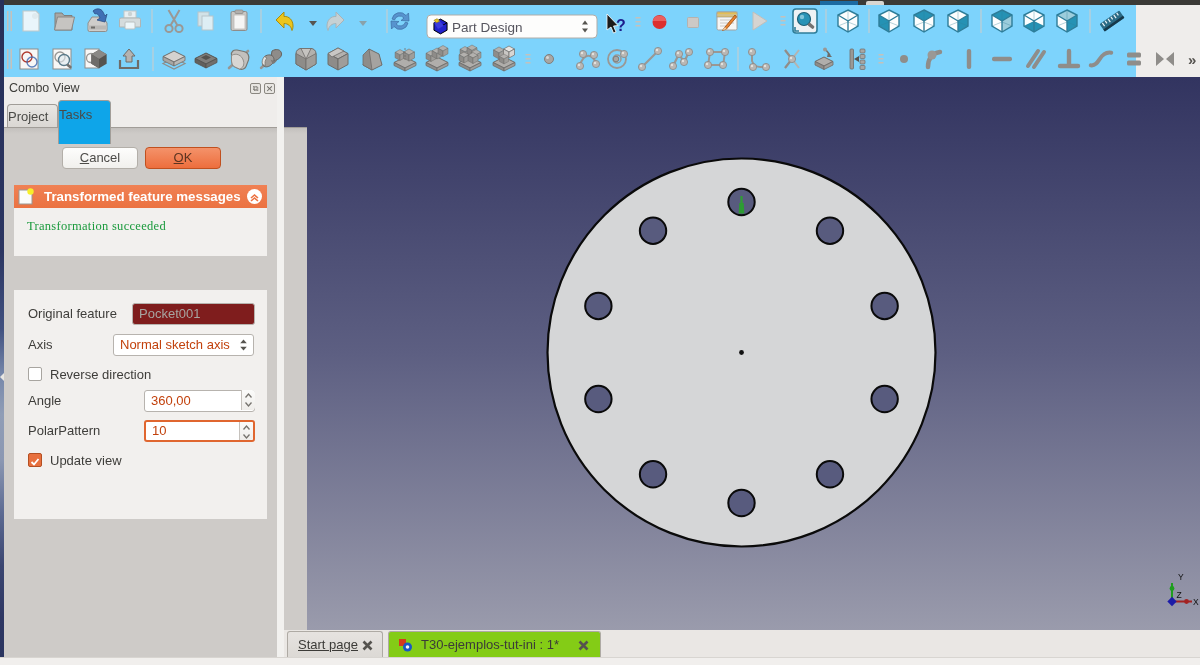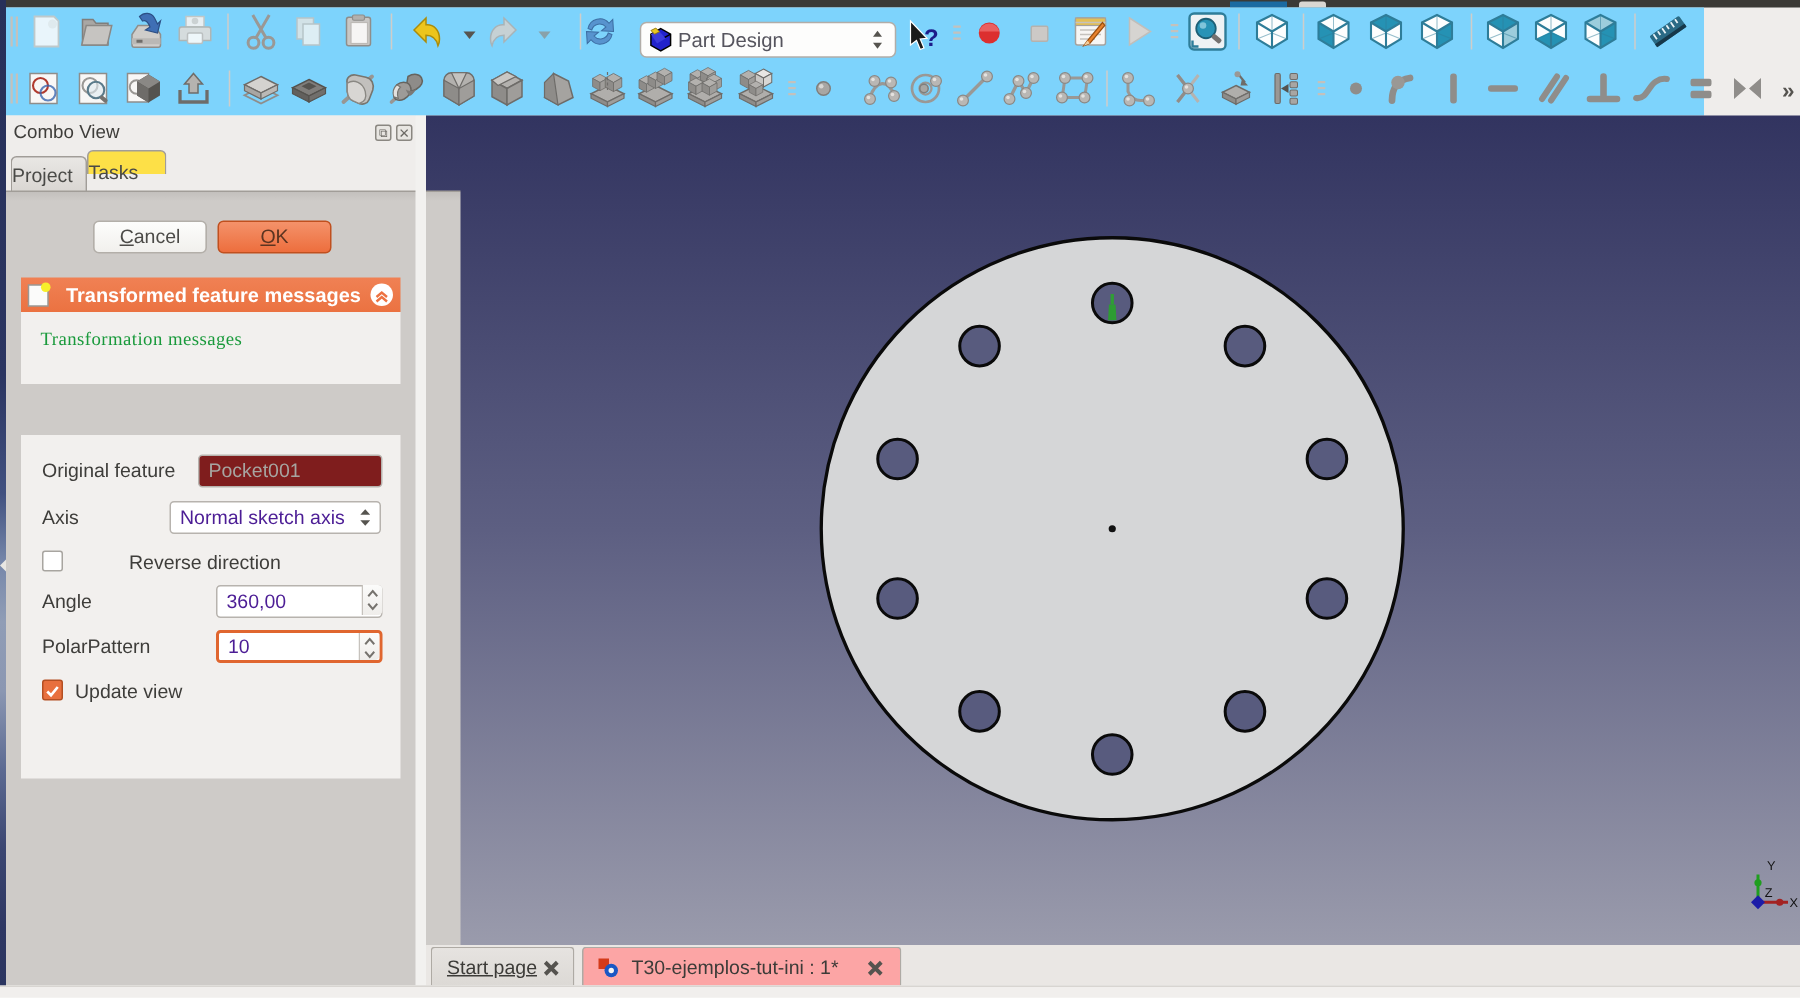--- a/index.html
+++ b/index.html
@@ -30,21 +30,21 @@
 #btn-cancel { left:58px; top:19px; width:76px; border:1px solid #b3afa9; background:linear-gradient(#fdfdfc,#f1f0ed); color:#4c4b48; }
 #btn-ok { left:141px; top:19px; width:76px; border:1px solid #c0501f; background:linear-gradient(#f4926a,#ed6e3d); color:#5c3421; }
 .u { text-decoration:underline; }
 
 .taskbox { position:absolute; left:10px; width:253px; background:#f2f0ee; }
 .taskhdr { position:absolute; left:10px; width:253px; height:23px; background:linear-gradient(#f08154,#eb7241); color:#fff; font-weight:bold; font-size:13.3px; line-height:23px; }
 .chev { position:absolute; right:5px; top:4px; width:15px; height:15px; border-radius:50%; background:#fff; }
 
 
 .lbl { position:absolute; font-size:13px; color:#3e3d3a; }
-.field { position:absolute; height:22px; border:1px solid #b7b3ae; border-radius:3px; background:#fff; font-size:13px; color:#4c1d95; padding-left:6px; line-height:20px; }
+.field { position:absolute; height:22px; border:1px solid #b7b3ae; border-radius:3px; background:#fff; font-size:13px; color:#c2410c; padding-left:6px; line-height:20px; }
 .spin { position:absolute; right:-1px; top:-1px; width:14px; height:20px; border-left:1px solid #c6c2bd; background:linear-gradient(#fbfbfa,#efedea); border-radius:0 3px 3px 0; text-align:center; padding-top:2px; }
 
 
 #viewport { left:284px; top:77px; width:916px; height:553px; background:linear-gradient(#323460, #5d5f82 50%, #9a9bac); }
 
 
 #tabbar { left:284px; top:630px; width:916px; height:27px; background:#eae7e4; }
 .btab { position:absolute; top:1px; height:26px; border:1px solid #aeaaa4; border-bottom:none; border-radius:3px 3px 0 0; font-size:13px; color:#3c3b38; }
 #statusbar { left:0; top:657px; width:1200px; height:8px; background:#f1efed; border-top:1px solid #d8d5d1; }
 </style>
@@ -533,53 +533,53 @@
       </g>
     </svg>
   </div>
 
   <div class="abs" id="panel">
     <div class="title">Combo View</div>
     <div class="winbtn" style="left:246px; font-size:8px;">⧉</div>
     <div class="winbtn" style="left:260px;">✕</div>
     <div id="tabs">
       <div class="tab1" style="left:3px; top:4px; width:51px; height:24px; line-height:24px; background:linear-gradient(#e9e7e4,#d9d6d2);">Project</div>
-      <div class="tab1" style="left:54px; top:0px; width:53px; height:16px; line-height:27px; background:#fde047; z-index:2;">Tasks</div>
+      <div class="tab1" style="left:54px; top:0px; width:53px; height:44px; line-height:27px; background:#0ea5e9; z-index:2;">Tasks</div>
     </div>
     <div id="panelbody">
       <div class="btn" id="btn-cancel"><span class="u">C</span>ancel</div>
       <div class="btn" id="btn-ok"><span class="u">O</span>K</div>
 
       <div class="taskhdr" style="top:57px;">
         <svg style="position:absolute;left:4px;top:3px" width="17" height="17">
           <rect x="1" y="2" width="13" height="14" fill="#fbfbfa" stroke="#9a9894" stroke-width="1"></rect>
           <circle cx="12.5" cy="3.5" r="3.2" fill="#f7ef2a"></circle>
         </svg>
         <span style="margin-left:30px;">Transformed feature messages</span>
         <div class="chev"><svg width="15" height="15">
               <path d="M4 8 L7.5 5 L11 8" stroke="#ed7241" stroke-width="1.6" fill="none"></path>
               <path d="M4 11 L7.5 8 L11 11" stroke="#ed7241" stroke-width="1.6" fill="none"></path>
             </svg></div>
       </div>
       <div class="taskbox" style="top:80px; height:48px;">
-        <div style="position:absolute; left:13px; top:11px; font-family:'Liberation Serif',serif; font-size:12.5px; color:#1a9a3c; letter-spacing:0.3px;">Transformation messages</div>
+        <div style="position:absolute; left:13px; top:11px; font-family:'Liberation Serif',serif; font-size:12.5px; color:#1a9a3c; letter-spacing:0.3px;">Transformation succeeded</div>
       </div>
 
       <div class="taskbox" style="top:162px; height:229px;padding-left:28px;">
         <div class="lbl" style="left:14px; top:16px;">Original feature</div>
         <div class="field" style="left:118px; top:13px; width:123px; background:#7f1d1d; color:#a7a5a1;">Pocket001</div>
 
         <div class="lbl" style="left:14px; top:47px;">Axis</div>
         <div class="field" style="left:99px; top:44px; width:141px;">Normal sketch axis<svg width="9" height="14" style="position:absolute;right:5px;top:3px;">
               <path d="M1.2 5.2 L4.5 1.5 L7.8 5.2 Z" fill="#56544f"></path>
               <path d="M1.2 8.8 L4.5 12.5 L7.8 8.8 Z" fill="#56544f"></path>
             </svg></div>
 
         <div style="position:absolute; left:14px; top:77px; width:14px; height:14px; background:#fff; border:1px solid #a8a5a0; border-radius:2px;"></div>
-        <div class="lbl" style="left:36px; top:77px;margin-left:36px;">Reverse direction</div>
+        <div class="lbl" style="left:36px; top:77px;">Reverse direction</div>
 
         <div class="lbl" style="left:14px; top:103px;">Angle</div>
         <div class="field" style="left:130px; top:100px; width:111px;">360,00<div class="spin"><svg width="9" height="16">
                 <path d="M1.5 5.5 L4.5 2 L7.5 5.5" fill="none" stroke="#76736e" stroke-width="1.3"></path>
                 <path d="M1.5 10.5 L4.5 14 L7.5 10.5" fill="none" stroke="#76736e" stroke-width="1.3"></path>
               </svg></div></div>
 
         <div class="lbl" style="left:14px; top:133px;">PolarPattern</div>
         <div class="field" style="left:130px; top:130px; width:111px; border:2px solid #e0662f; line-height:18px;">10<div class="spin" style="right:0;top:0;height:18px;"><svg width="9" height="16">
                 <path d="M1.5 5.5 L4.5 2 L7.5 5.5" fill="none" stroke="#76736e" stroke-width="1.3"></path>
@@ -596,21 +596,21 @@
     </div>
   </div>
   <div class="abs" id="splitter" style="left:277px; top:77px; width:7px; height:580px; background:#f2f1ef;"></div>
 
   <div class="abs" id="tabbar">
     <div class="btab" style="left:3px; width:96px; background:linear-gradient(#e6e3e0,#dcd9d5); line-height:25px; padding-left:10px;text-decoration:underline;">Start page
       <svg width="11" height="11" style="position:absolute; right:9px; top:8px;">
           <path d="M1.5 1.5 L9.5 9.5 M9.5 1.5 L1.5 9.5" stroke="#55534f" stroke-width="2.6"></path>
         </svg>
     </div>
-    <div class="btab" style="left:104px; width:213px; background:#fca5a5; line-height:25px; padding-left:32px;">T30-ejemplos-tut-ini : 1*
+    <div class="btab" style="left:104px; width:213px; background:#84cc16; line-height:25px; padding-left:32px;">T30-ejemplos-tut-ini : 1*
       <svg width="15" height="15" style="position:absolute; left:9px; top:6px;">
         <path d="M1 1 L8 1 L8 8 L1 8 Z" fill="#d43a1a"></path>
         <circle cx="9.5" cy="9" r="4.5" fill="#1a57c4"></circle>
         <circle cx="9.5" cy="9" r="1.8" fill="#f6f5f3"></circle>
       </svg>
       <svg width="11" height="11" style="position:absolute; right:11px; top:8px;">
           <path d="M1.5 1.5 L9.5 9.5 M9.5 1.5 L1.5 9.5" stroke="#55534f" stroke-width="2.6"></path>
         </svg>
     </div>
   </div>

